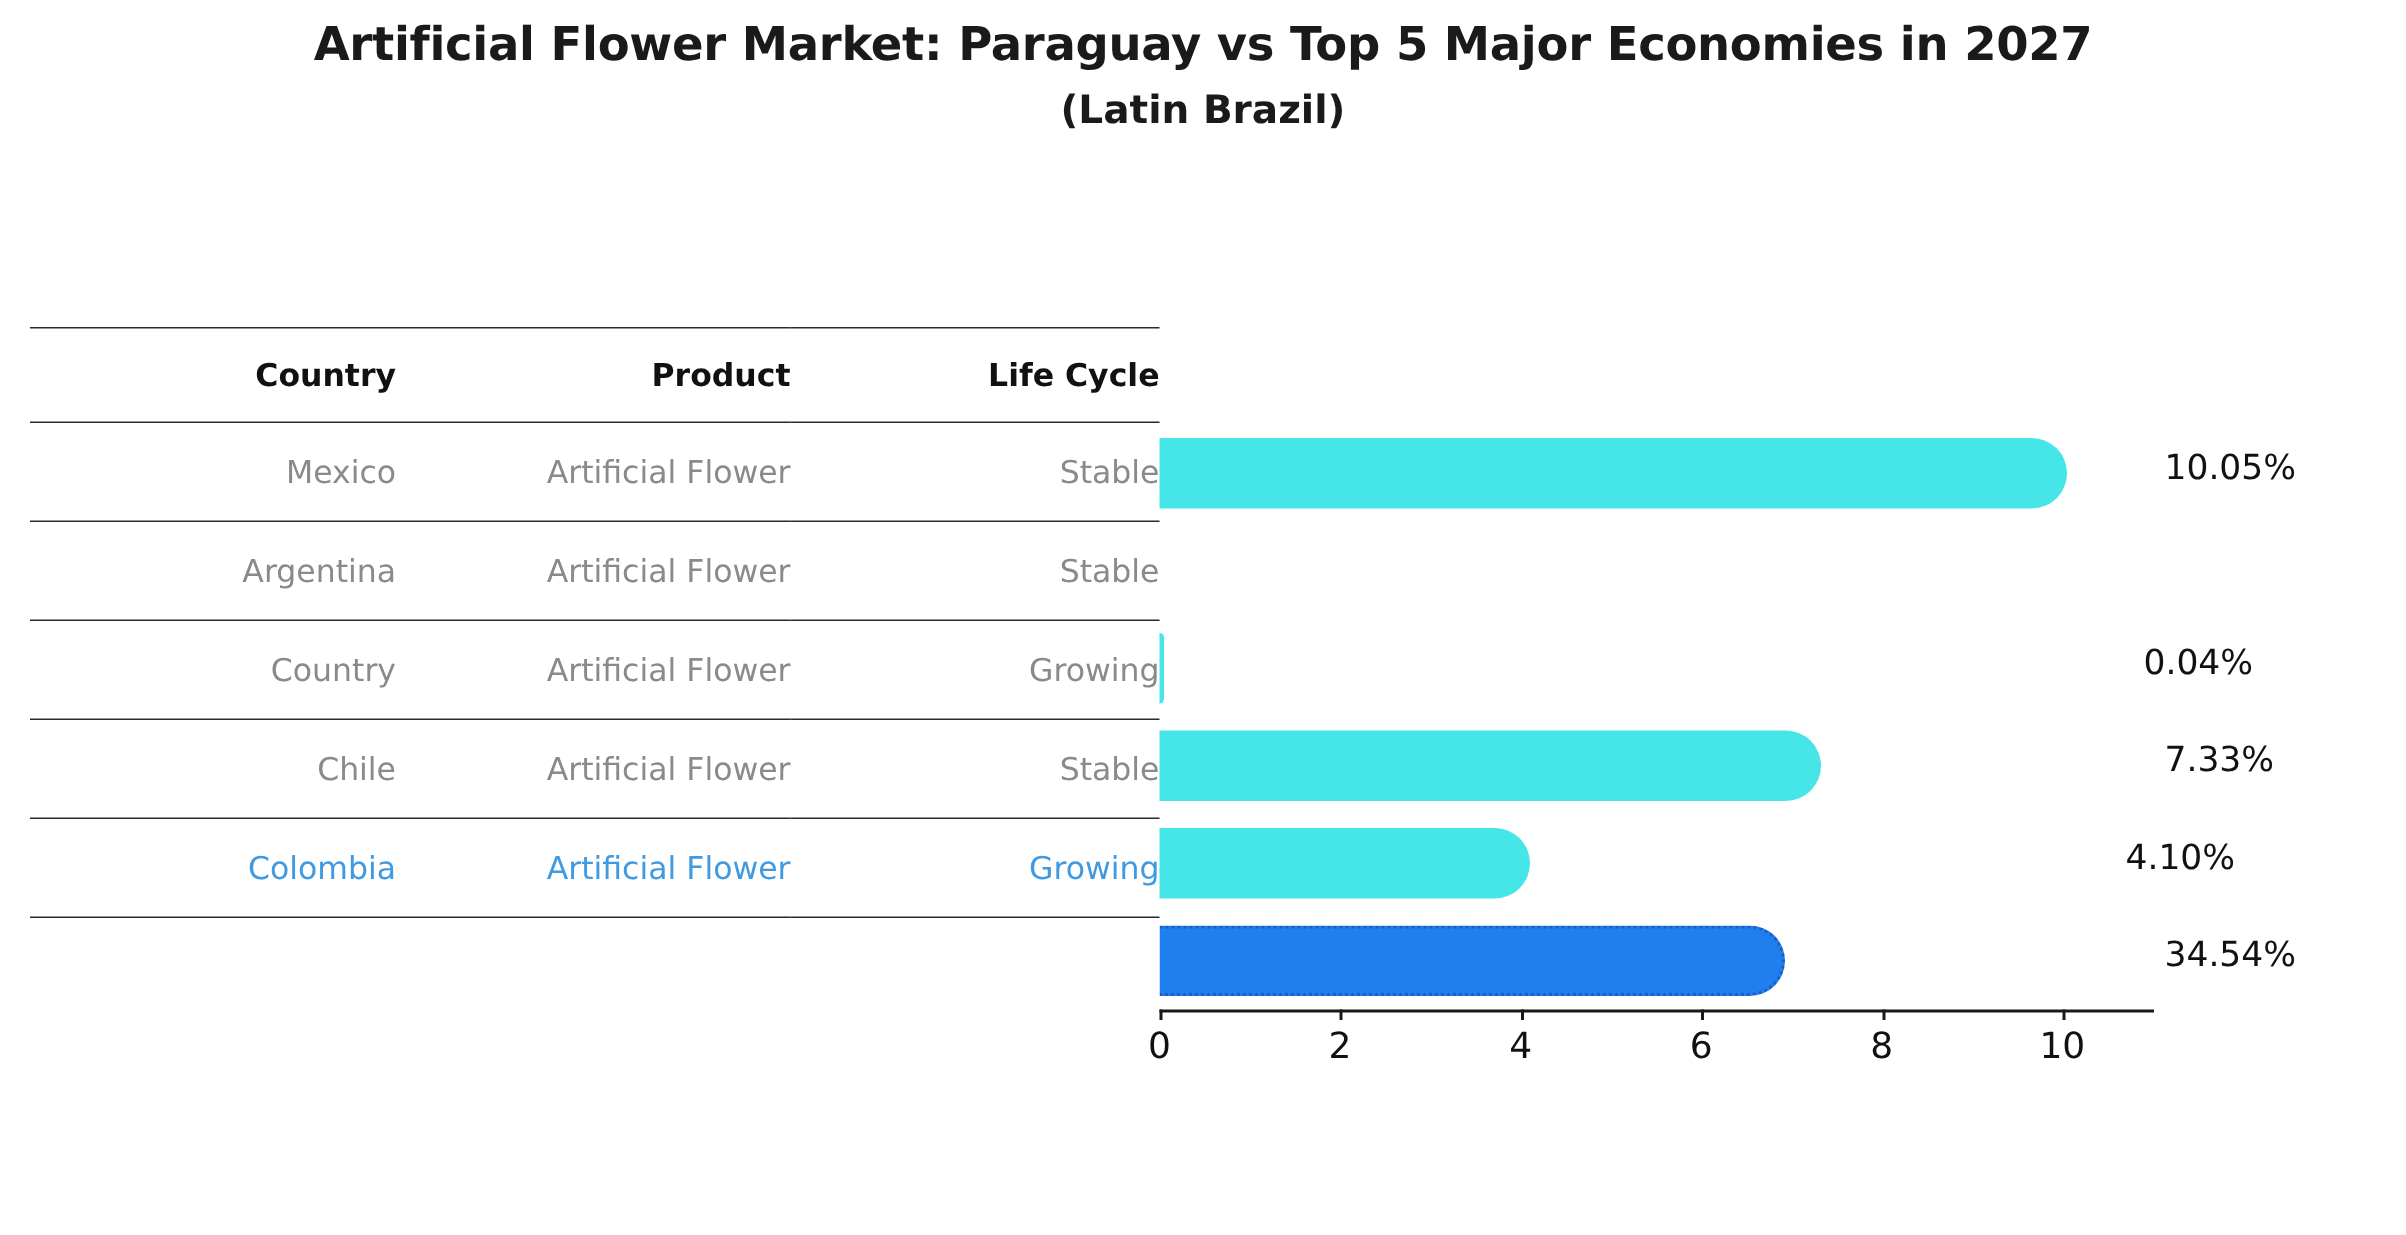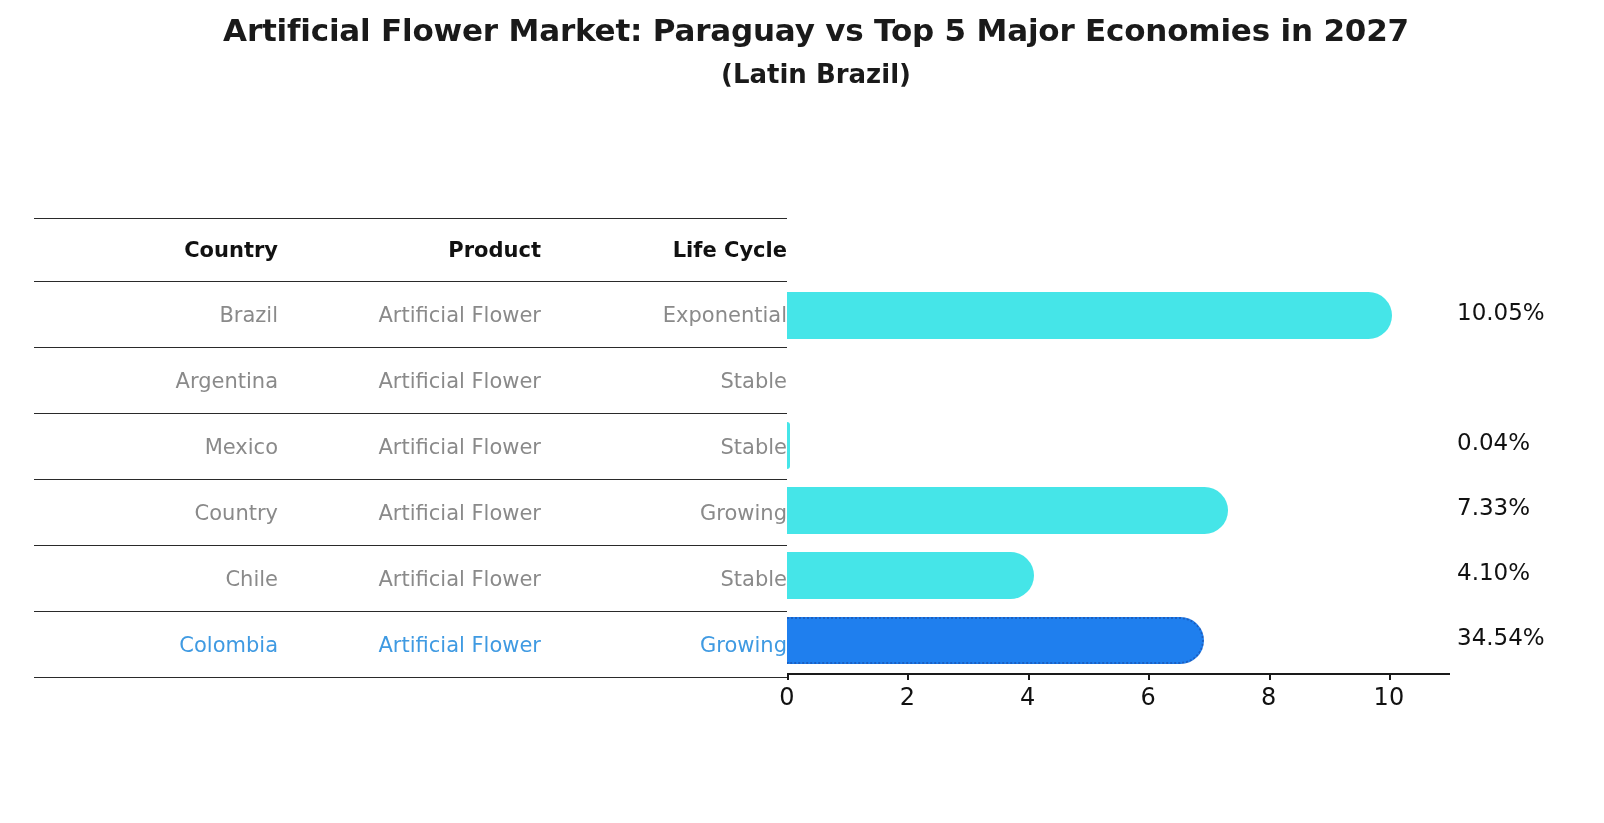--- a/index.html
+++ b/index.html
@@ -38,21 +38,20 @@
     margin-top: 6px;
   }
 
   
   #figure {
     position: absolute;
     left: 0;
     top: 0;
     width: 1328px;
     height: 823px;
-    margin-left: 14px;
   }
 
   
   #table-panel {
     position: absolute;
     left: 20px;
     top: 218px;
     width: 753px;
   }
   table.data-table {
@@ -178,31 +177,26 @@
       </colgroup>
       <thead>
         <tr>
           <th>Country</th>
           <th>Product</th>
           <th>Life Cycle</th>
         </tr>
       </thead>
       <tbody id="table-body">
           <tr>
-            <td>Brazil</td>
-            <td>Artificial Flower</td>
-            <td>Exponential</td>
+            <td>Mexico</td>
+            <td>Artificial Flower</td>
+            <td>Stable</td>
           </tr>
           <tr>
             <td>Argentina</td>
-            <td>Artificial Flower</td>
-            <td>Stable</td>
-          </tr>
-          <tr>
-            <td>Mexico</td>
             <td>Artificial Flower</td>
             <td>Stable</td>
           </tr>
           <tr>
             <td>Country</td>
             <td>Artificial Flower</td>
             <td>Growing</td>
           </tr>
           <tr>
             <td>Chile</td>
@@ -219,29 +213,29 @@
   </div>
 
   <div id="chart-panel">
     <div id="plot-area">
         <div class="bar-row" style="top: 0px;">
           <div class="bar" style="width: 604.914px;"></div>
           <div class="bar-value" style="left: 670px;">10.05%</div>
         </div>
         <div class="bar-row" style="top: 130px;">
           <div class="bar thin" style="width: 3px;"></div>
-          <div class="bar-value" style="left: 670px;">0.04%</div>
+          <div class="bar-value" style="left: 656px;">0.04%</div>
         </div>
         <div class="bar-row" style="top: 195px;">
           <div class="bar" style="width: 441.196px;"></div>
           <div class="bar-value" style="left: 670px;">7.33%</div>
         </div>
         <div class="bar-row" style="top: 260px;">
           <div class="bar" style="width: 246.781px;"></div>
-          <div class="bar-value" style="left: 670px; text-align: center;">4.10%</div>
+          <div class="bar-value" style="left: 644px; text-align: center;">4.10%</div>
         </div>
         <div class="bar-row" style="top: 325px;">
           <div class="bar highlight" style="width: 416.518px;"></div>
           <div class="bar-value" style="left: 670px;">34.54%</div>
         </div>
       </div>
     <div id="axis-line"></div>
     <div id="axis-ticks">
         <div class="tick-mark" style="left: 0px;"></div>
         <div class="tick-label" style="left: 0px;">0</div>

